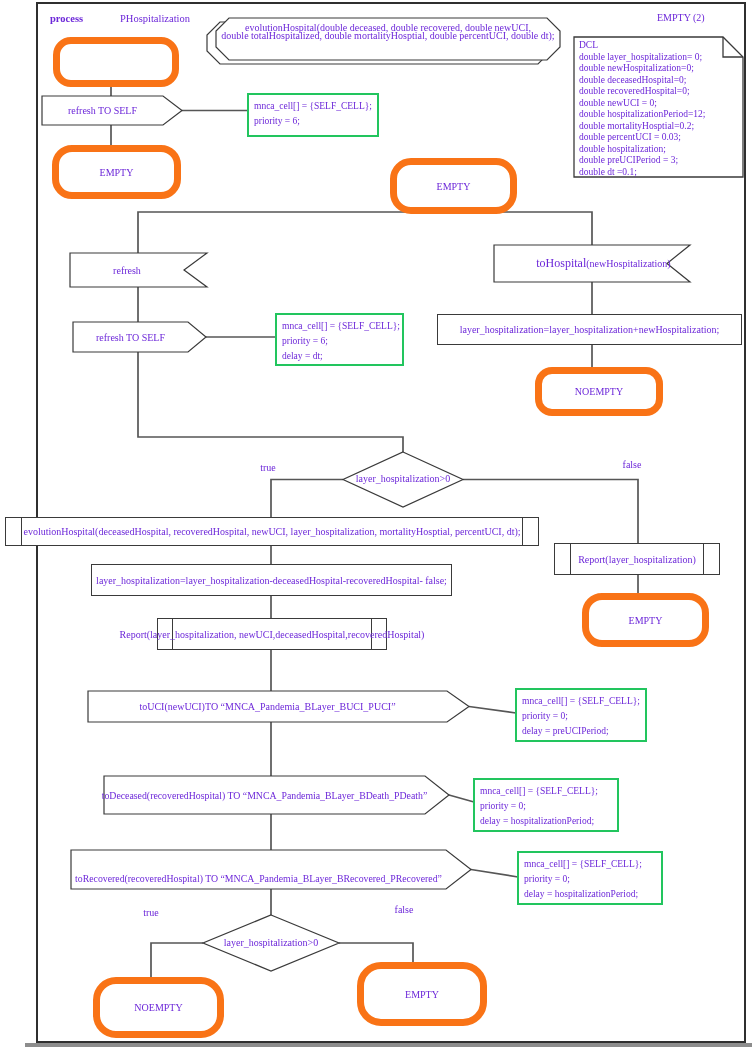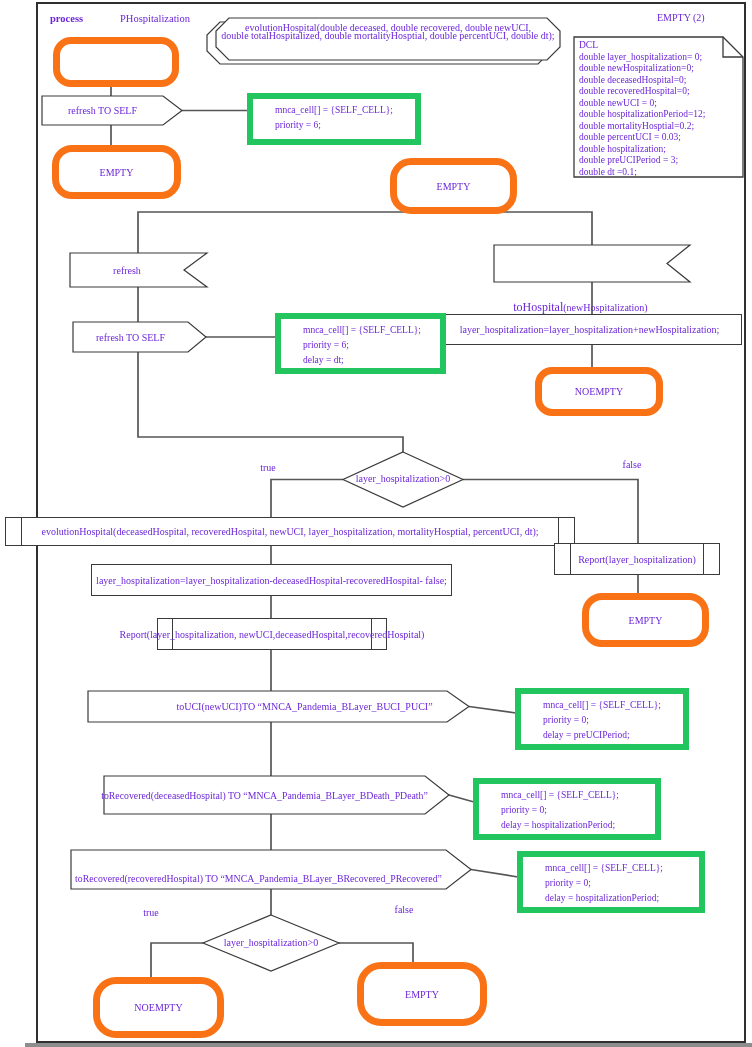--- a/index.html
+++ b/index.html
@@ -8,22 +8,22 @@
   .frame{position:absolute;border:2px solid #2f2f2f;background:transparent;}
   svg.layer{position:absolute;left:0;top:0;z-index:1;}
   .state{position:absolute;z-index:2;border:7px solid #f97316;background:#fff;
          display:flex;align-items:center;justify-content:center;font-size:10px;}
   .task{position:absolute;z-index:2;border:1px solid #3a3a3a;background:#fff;
         display:flex;align-items:center;justify-content:center;font-size:10px;white-space:nowrap;}
   .proc{position:absolute;z-index:2;border:1px solid #3a3a3a;background:#fff;}
   .proc .plabel{position:absolute;left:0;right:0;top:0;bottom:0;display:flex;align-items:center;
         justify-content:center;white-space:nowrap;font-size:10px;}
   .pbar{position:absolute;top:0;bottom:0;width:0;border-left:1px solid #3a3a3a;}
-  .comment{position:absolute;z-index:2;border:6px solid #22c55e;background:#fff;
-           font-size:9.5px;line-height:15px;padding:4px 22px;white-space:nowrap;}
+  .comment{position:absolute;z-index:2;border:2px solid #22c55e;background:#fff;
+           font-size:9.5px;line-height:15px;padding:4px 5px;white-space:nowrap;}
   .comment div{white-space:nowrap;}
   .siglabel{position:absolute;z-index:2;display:flex;align-items:center;justify-content:center;
             font-size:10px;white-space:nowrap;}
   .lbl{position:absolute;z-index:2;font-size:10px;white-space:nowrap;}
   .ctr{display:flex;align-items:center;justify-content:center;}
   .dcltext{position:absolute;z-index:2;font-size:9.5px;line-height:11.55px;white-space:nowrap;}
   .scrollbar{position:absolute;z-index:3;background:#8d8d8d;}
   .fs95{font-size:10px;}
   .notetext{position:absolute;z-index:2;font-size:10px;text-align:center;white-space:nowrap;}
 </style>
@@ -107,32 +107,32 @@
   <div class="state" style="left:52px;top:145px;width:115px;height:40px;border-radius:20px;">EMPTY</div>
   <div class="state" style="left:390px;top:158px;width:113px;height:42px;border-radius:21px;">EMPTY</div>
   <div class="state" style="left:535px;top:367px;width:114px;height:35px;border-radius:17px;">NOEMPTY</div>
   <div class="state" style="left:582px;top:593px;width:113px;height:40px;border-radius:20px;">EMPTY</div>
   <div class="state" style="left:93px;top:977px;width:117px;height:47px;border-radius:23px;">NOEMPTY</div>
   <div class="state" style="left:357px;top:962px;width:116px;height:50px;border-radius:24px;">EMPTY</div>
 
   <div class="siglabel" style="left:42px;top:96px;width:121px;height:29px;">refresh TO SELF</div>
   <div class="siglabel" style="left:70px;top:253px;width:114px;height:34px;">refresh</div>
   <div class="siglabel" style="left:73px;top:322px;width:115px;height:30px;">refresh TO SELF</div>
-  <div class="siglabel" style="left:494px;top:245px;width:173px;height:37px;margin-top:44px;">
+  <div class="siglabel" style="left:517px;top:245px;width:173px;height:37px;">
     <span style="font-size:12px;">toHospital</span>
       <span>(newHospitalization)</span>
   </div>
-  <div class="siglabel" style="left:88px;top:691px;width:359px;height:31px;padding-left:37px;">toUCI(newUCI)TO “MNCA_Pandemia_BLayer_BUCI_PUCI”</div>
-  <div class="siglabel" style="left:104px;top:776px;width:321px;height:38px;font-size:9.8px;">toRecovered(deceasedHospital) TO “MNCA_Pandemia_BLayer_BDeath_PDeath”</div>
+  <div class="siglabel" style="left:88px;top:691px;width:359px;height:31px;">toUCI(newUCI)TO “MNCA_Pandemia_BLayer_BUCI_PUCI”</div>
+  <div class="siglabel" style="left:104px;top:776px;width:321px;height:38px;font-size:9.8px;">toDeceased(recoveredHospital) TO “MNCA_Pandemia_BLayer_BDeath_PDeath”</div>
   <div class="siglabel" style="left:71px;top:850px;width:375px;height:57px;font-size:9.8px;">toRecovered(recoveredHospital) TO “MNCA_Pandemia_BLayer_BRecovered_PRecovered”</div>
 
   <div class="task" style="left:437px;top:314px;width:303px;height:29px;">layer_hospitalization=layer_hospitalization+newHospitalization;</div>
   <div class="task fs95" style="left:91px;top:564px;width:359px;height:30px;">layer_hospitalization=layer_hospitalization-deceasedHospital-recoveredHospital- false;</div>
 
-  <div class="proc" style="left:5px;top:517px;width:532px;height:27px;padding-left:36px;">
+  <div class="proc" style="left:5px;top:517px;width:532px;height:27px;">
     <div class="pbar" style="left:15px;"></div>
     <div class="pbar" style="right:15px;"></div>
     <span class="plabel fs95">evolutionHospital(deceasedHospital, recoveredHospital, newUCI, layer_hospitalization, mortalityHosptial, percentUCI, dt);</span>
   </div>
   <div class="proc" style="left:157px;top:618px;width:228px;height:30px;">
     <div class="pbar" style="left:14px;"></div>
     <div class="pbar" style="right:14px;"></div>
     <span class="plabel fs95">Report(layer_hospitalization, newUCI,deceasedHospital,recoveredHospital)</span>
   </div>
   <div class="proc" style="left:554px;top:543px;width:164px;height:30px;">

